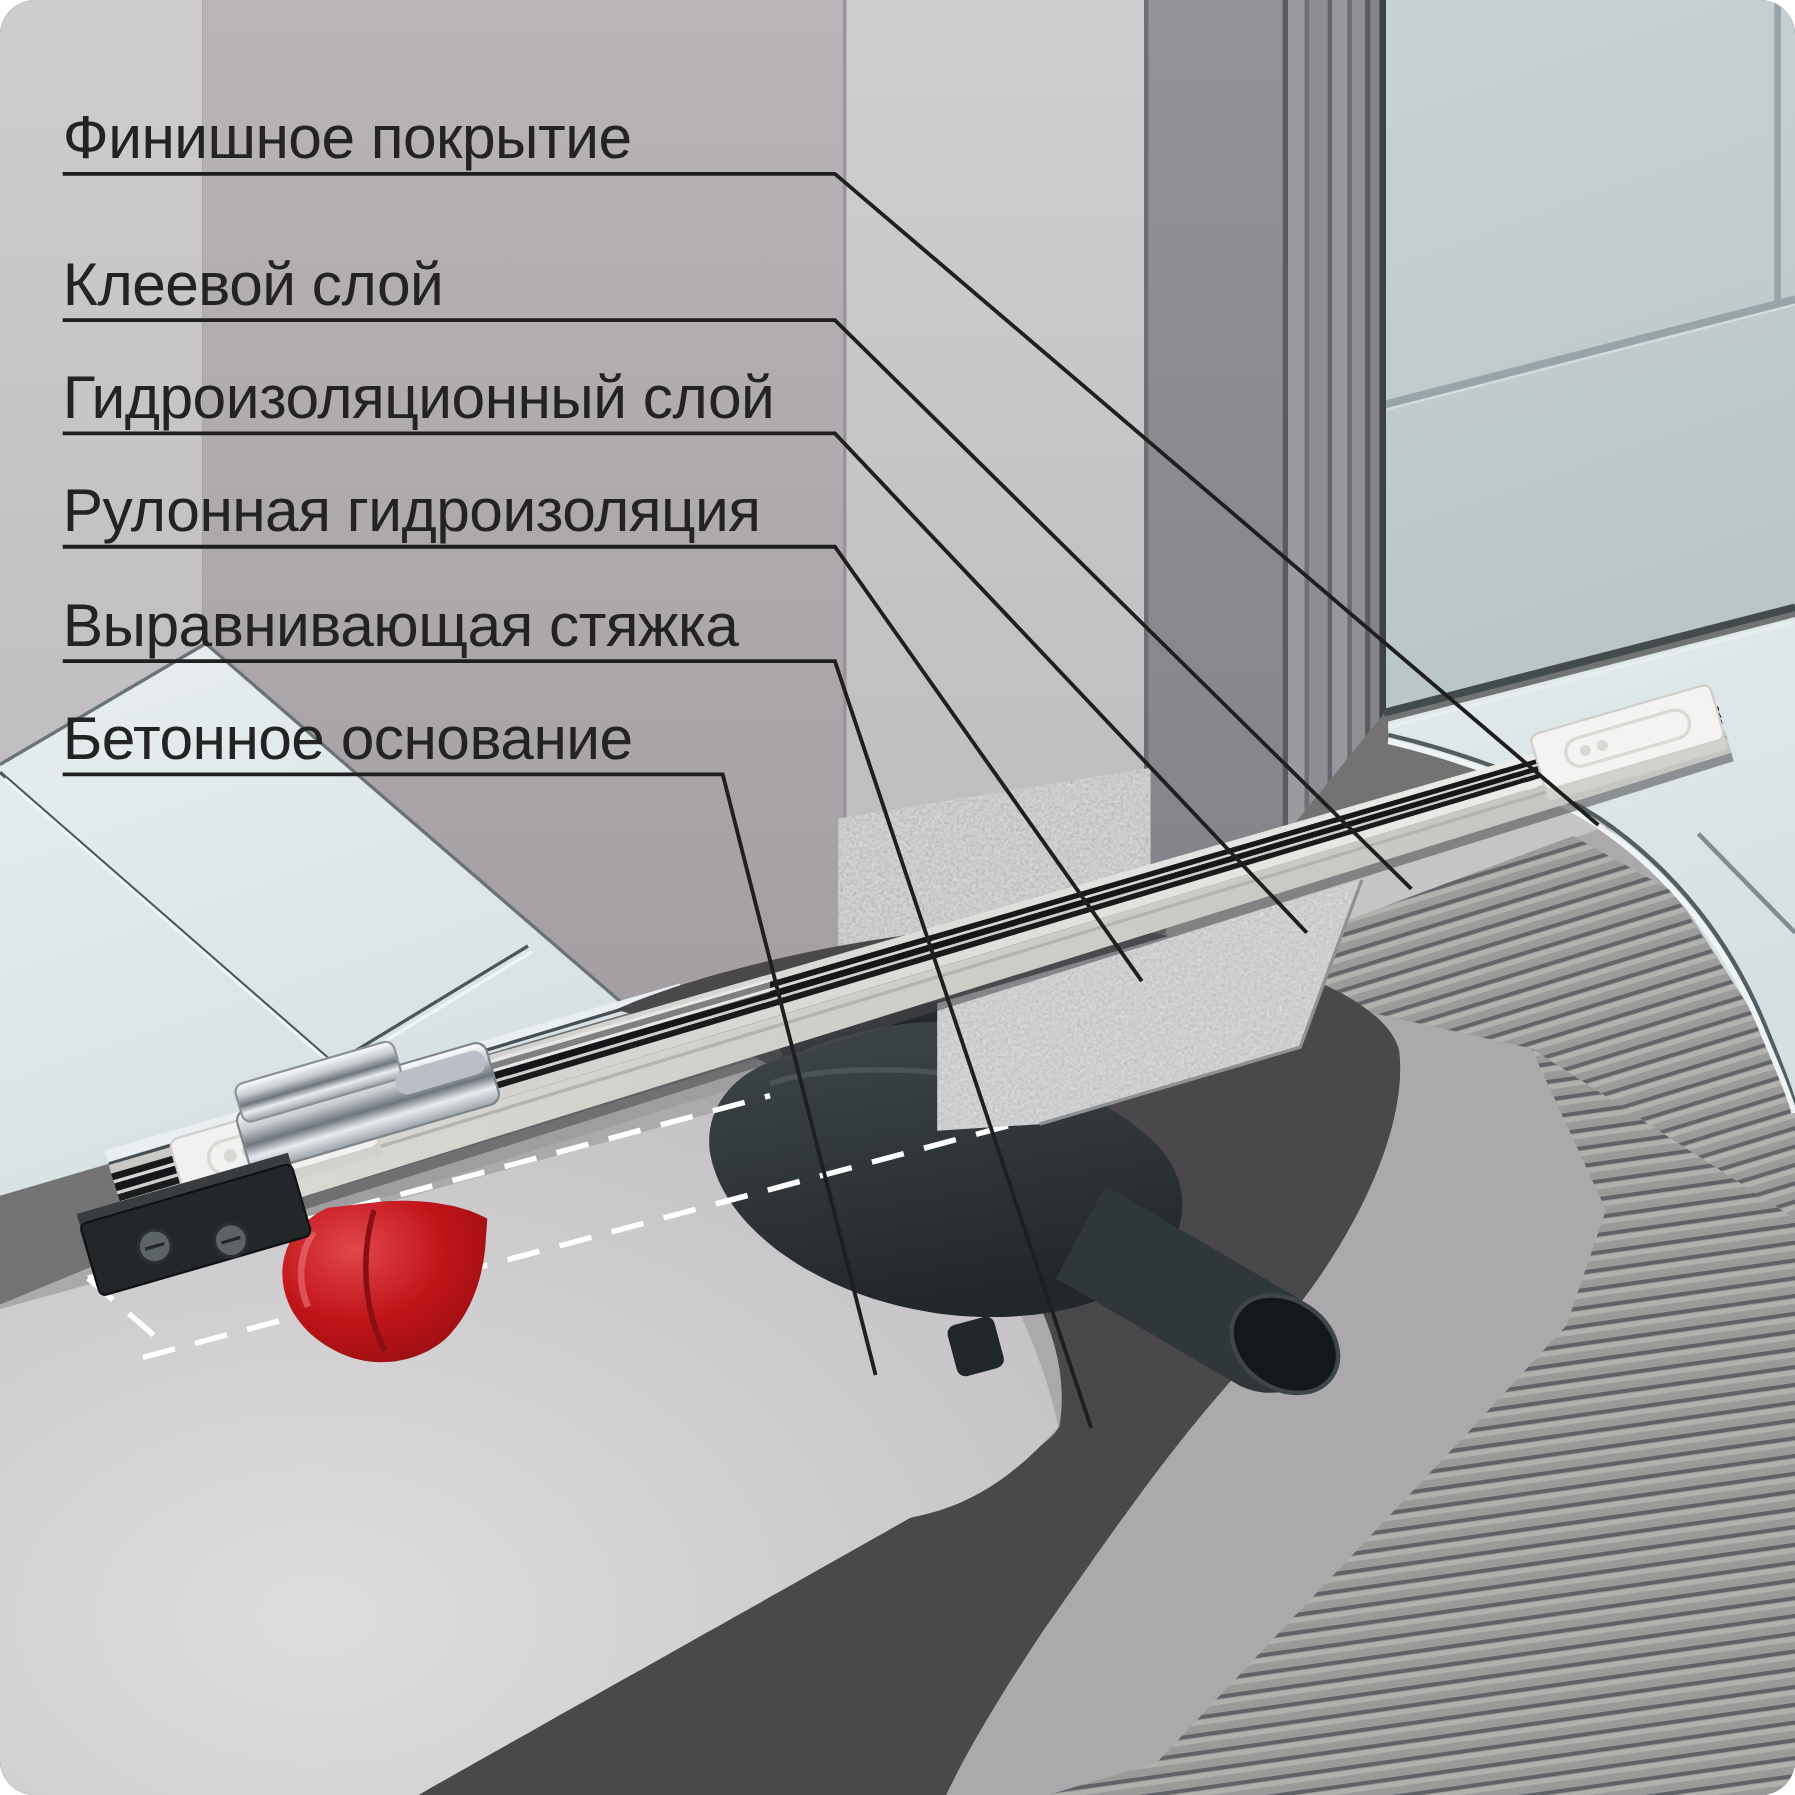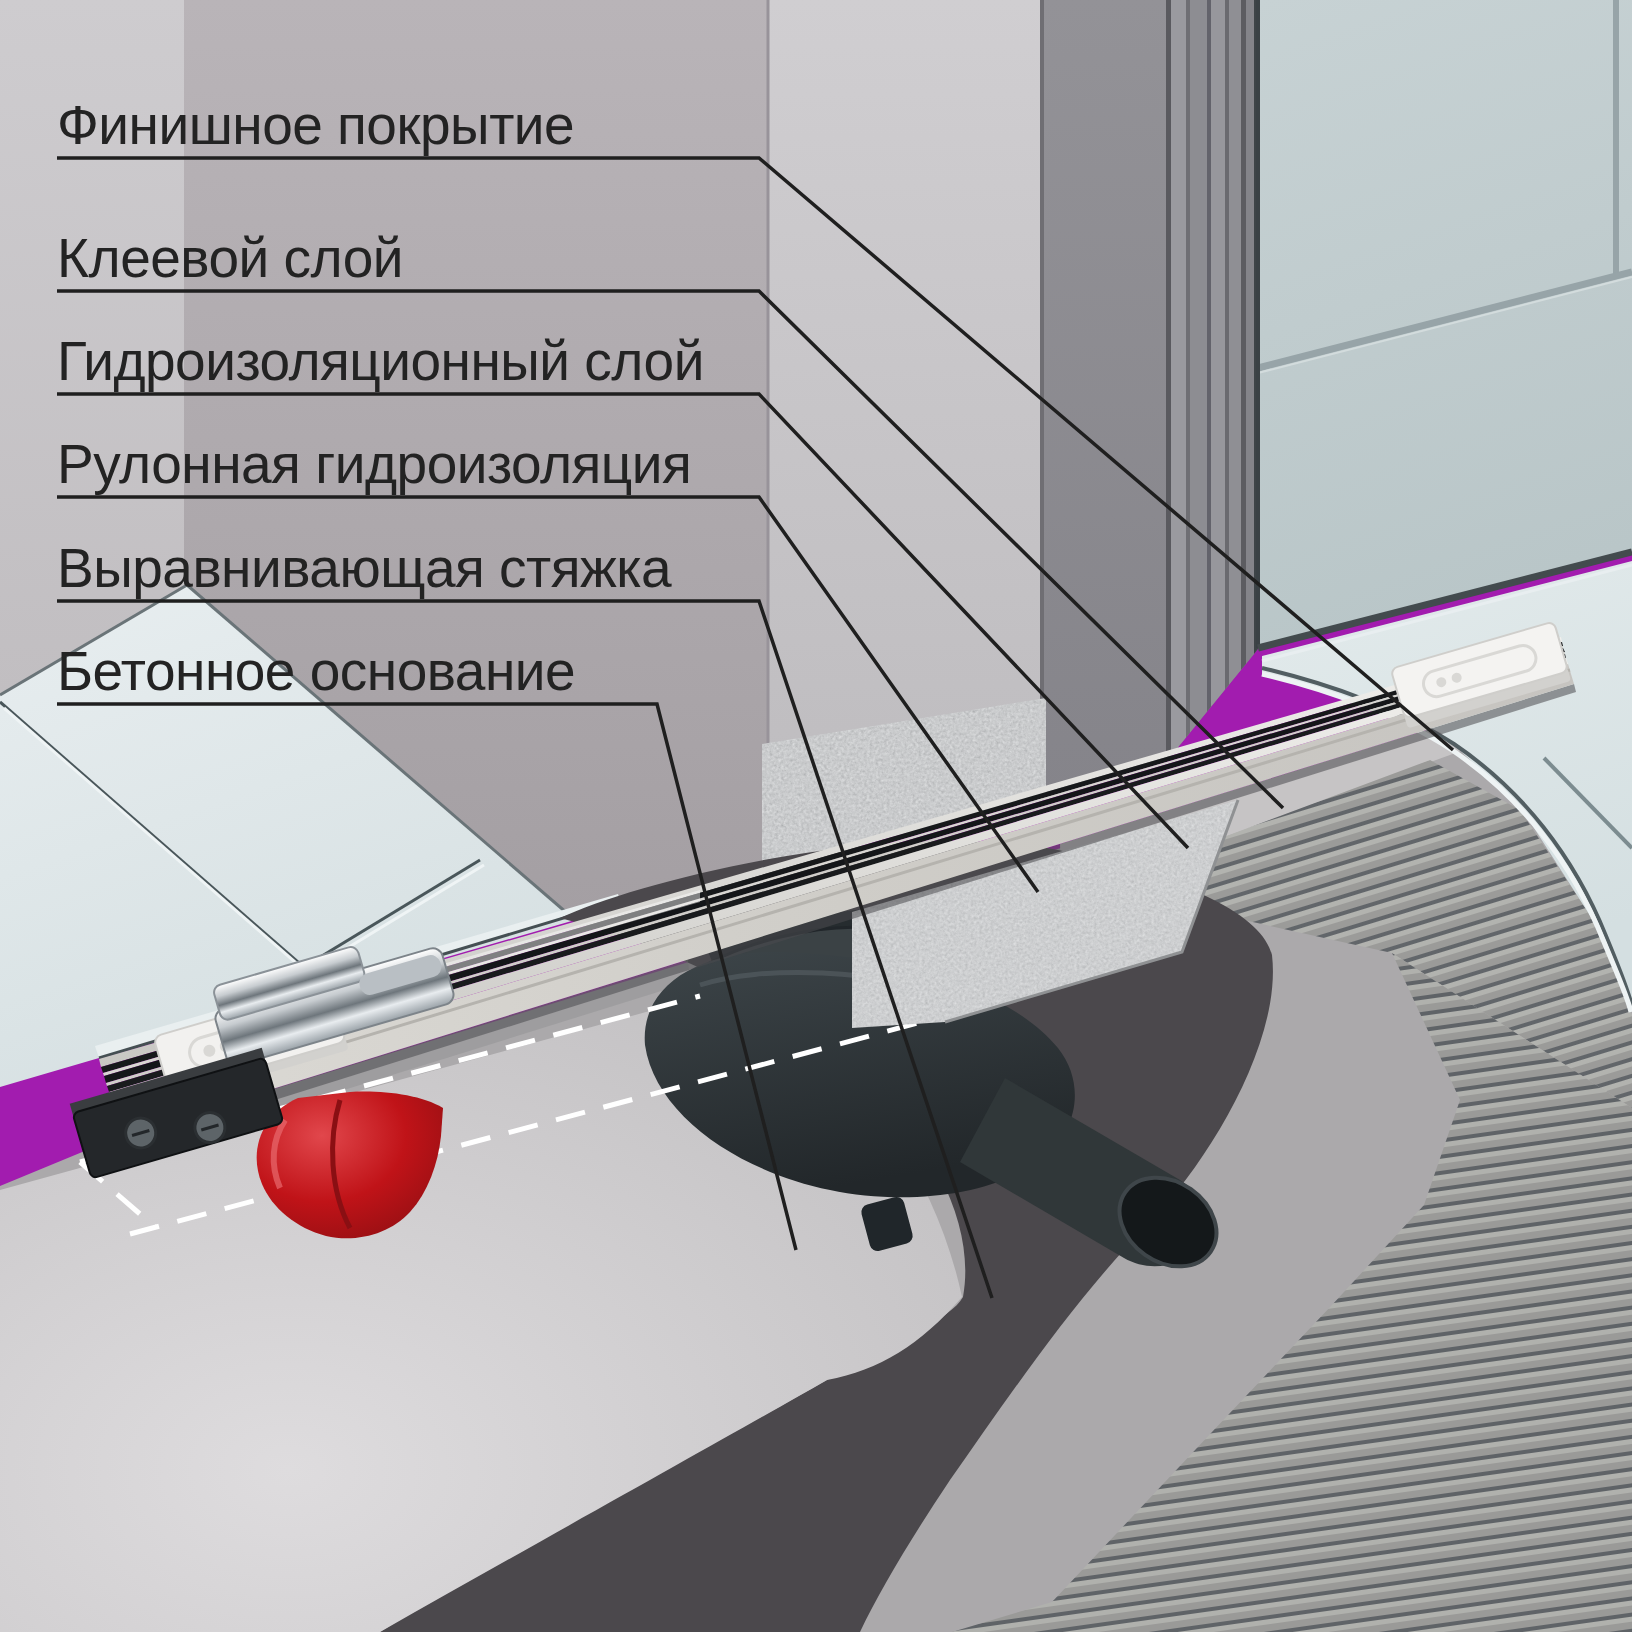--- a/index.html
+++ b/index.html
@@ -1,17 +1,17 @@
 <!DOCTYPE html>
 <html><head>
 <meta charset="utf-8">
 <style>
   html,body{margin:0;padding:0;background:#fff;}
-  .stage{position:relative;width:1632px;height:1632px;overflow:hidden;background:#a21caf;
-         font-family:"Liberation Sans", sans-serif;}
+  .stage{position:relative;width:1632px;height:1632px;overflow:hidden;background:#737373;
+         font-family:"Liberation Sans", sans-serif;border-radius:32px;}
   svg{display:block;width:1632px;height:1632px;}
   text.layer-label{font-family:"Liberation Sans","DejaVu Sans",sans-serif;
                    font-size:55px;fill:#232323;letter-spacing:-0.5px;}
 </style>
 </head>
 <body>
 
 <div class="stage">
 <svg viewBox="0 0 1632 1632">
   <defs>

